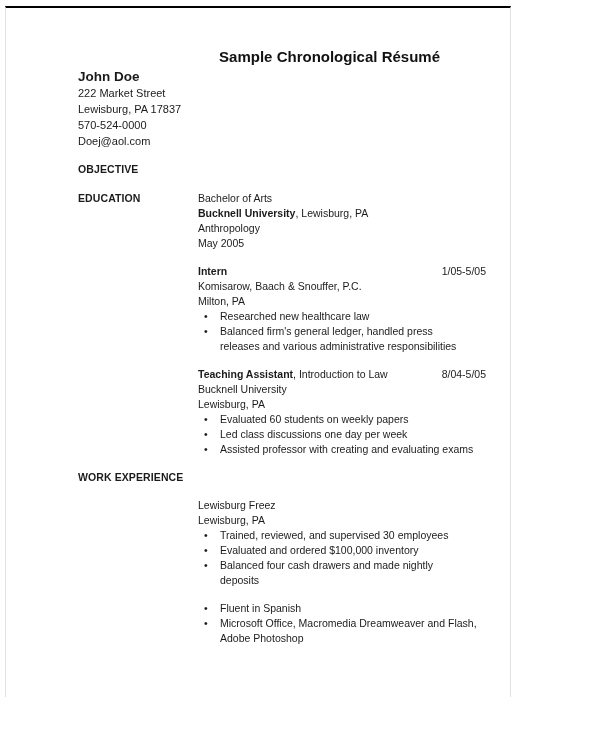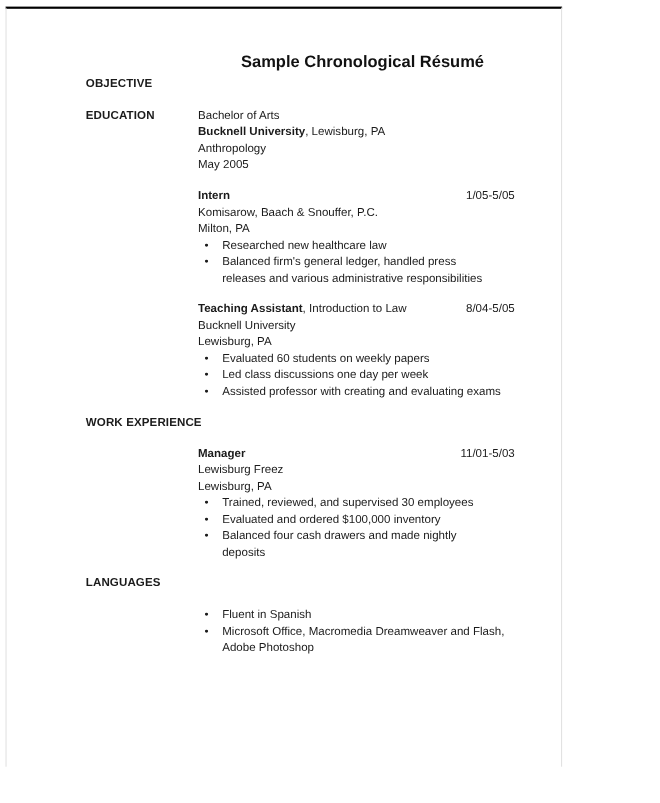--- a/index.html
+++ b/index.html
@@ -29,21 +29,21 @@
   .doc-title {
     margin: 40px 70px 3px 0;
     text-align: right;
     font-size: 15px;
     line-height: 18px;
     font-weight: bold;
     color: #111;
   }
   .contact { margin-bottom: 13px; font-size: 11px; line-height: 16px; }
   .contact-name { font-size: 13.5px; font-weight: bold; }
-  .row { display: flex; }
+  .row { display: flex; gap: 18px; }
   .sec-label {
     width: 102px;
     flex-shrink: 0;
     font-weight: bold;
     letter-spacing: 0.1px;
   }
   .content { flex: 1; min-width: 0; }
   .objective-row { margin-bottom: 14px; }
   .objective-row .content { white-space: nowrap; }
   .education-row { margin-bottom: 13px; }
@@ -69,20 +69,27 @@
 </style>
 </head>
 <body>
 
 <div class="canvas">
   <div class="page">
     <div class="inner">
 
       <div class="doc-title">Sample Chronological Résumé</div>
 
+      <div class="contact">
+        <div class="contact-name">John Doe</div>
+        <div>222 Market Street</div>
+        <div>Lewisburg, PA 17837</div>
+        <div>570-524-0000</div>
+        <div>Doej@aol.com</div>
+      </div>
 
       <div class="row objective-row">
         <div class="sec-label">OBJECTIVE</div>
       </div>
 
       <div class="row education-row">
         <div class="sec-label">EDUCATION</div>
         <div class="content">
           <div>Bachelor of Arts</div>
           <div><span class="b">Bucknell University</span><span>, Lewisburg, PA</span></div>
@@ -141,24 +148,20 @@
         </div>
       </div>
 
       <div class="sec-header">WORK EXPERIENCE</div>
 
       <div class="row">
         <div class="sec-label"></div>
         <div class="content">
 
           <div class="entry">
-            <div class="entry-head">
-              <div><span class="b">Manager</span><span></span></div>
-              <div>11/01-5/03</div>
-            </div>
             <div>Lewisburg Freez</div>
             <div>Lewisburg, PA</div>
             <div class="bullets">
               <div class="bullet">
                   <span class="dot">•</span>
                   <span>Trained, reviewed, and supervised 30 employees</span>
                 </div>
               <div class="bullet">
                   <span class="dot">•</span>
                   <span>Evaluated and ordered $100,000 inventory</span>
@@ -166,21 +169,20 @@
               <div class="bullet">
                   <span class="dot">•</span>
                   <span>Balanced four cash drawers and made nightly deposits</span>
                 </div>
             </div>
           </div>
 
         </div>
       </div>
 
-      <div class="sec-header" style="margin-bottom:14px;">LANGUAGES</div>
 
       <div class="row languages-row">
         <div class="sec-label"></div>
         <div class="content">
           <div class="bullets wide">
             <div class="bullet">
                 <span class="dot">•</span>
                 <span>Fluent in Spanish</span>
               </div>
             <div class="bullet">

